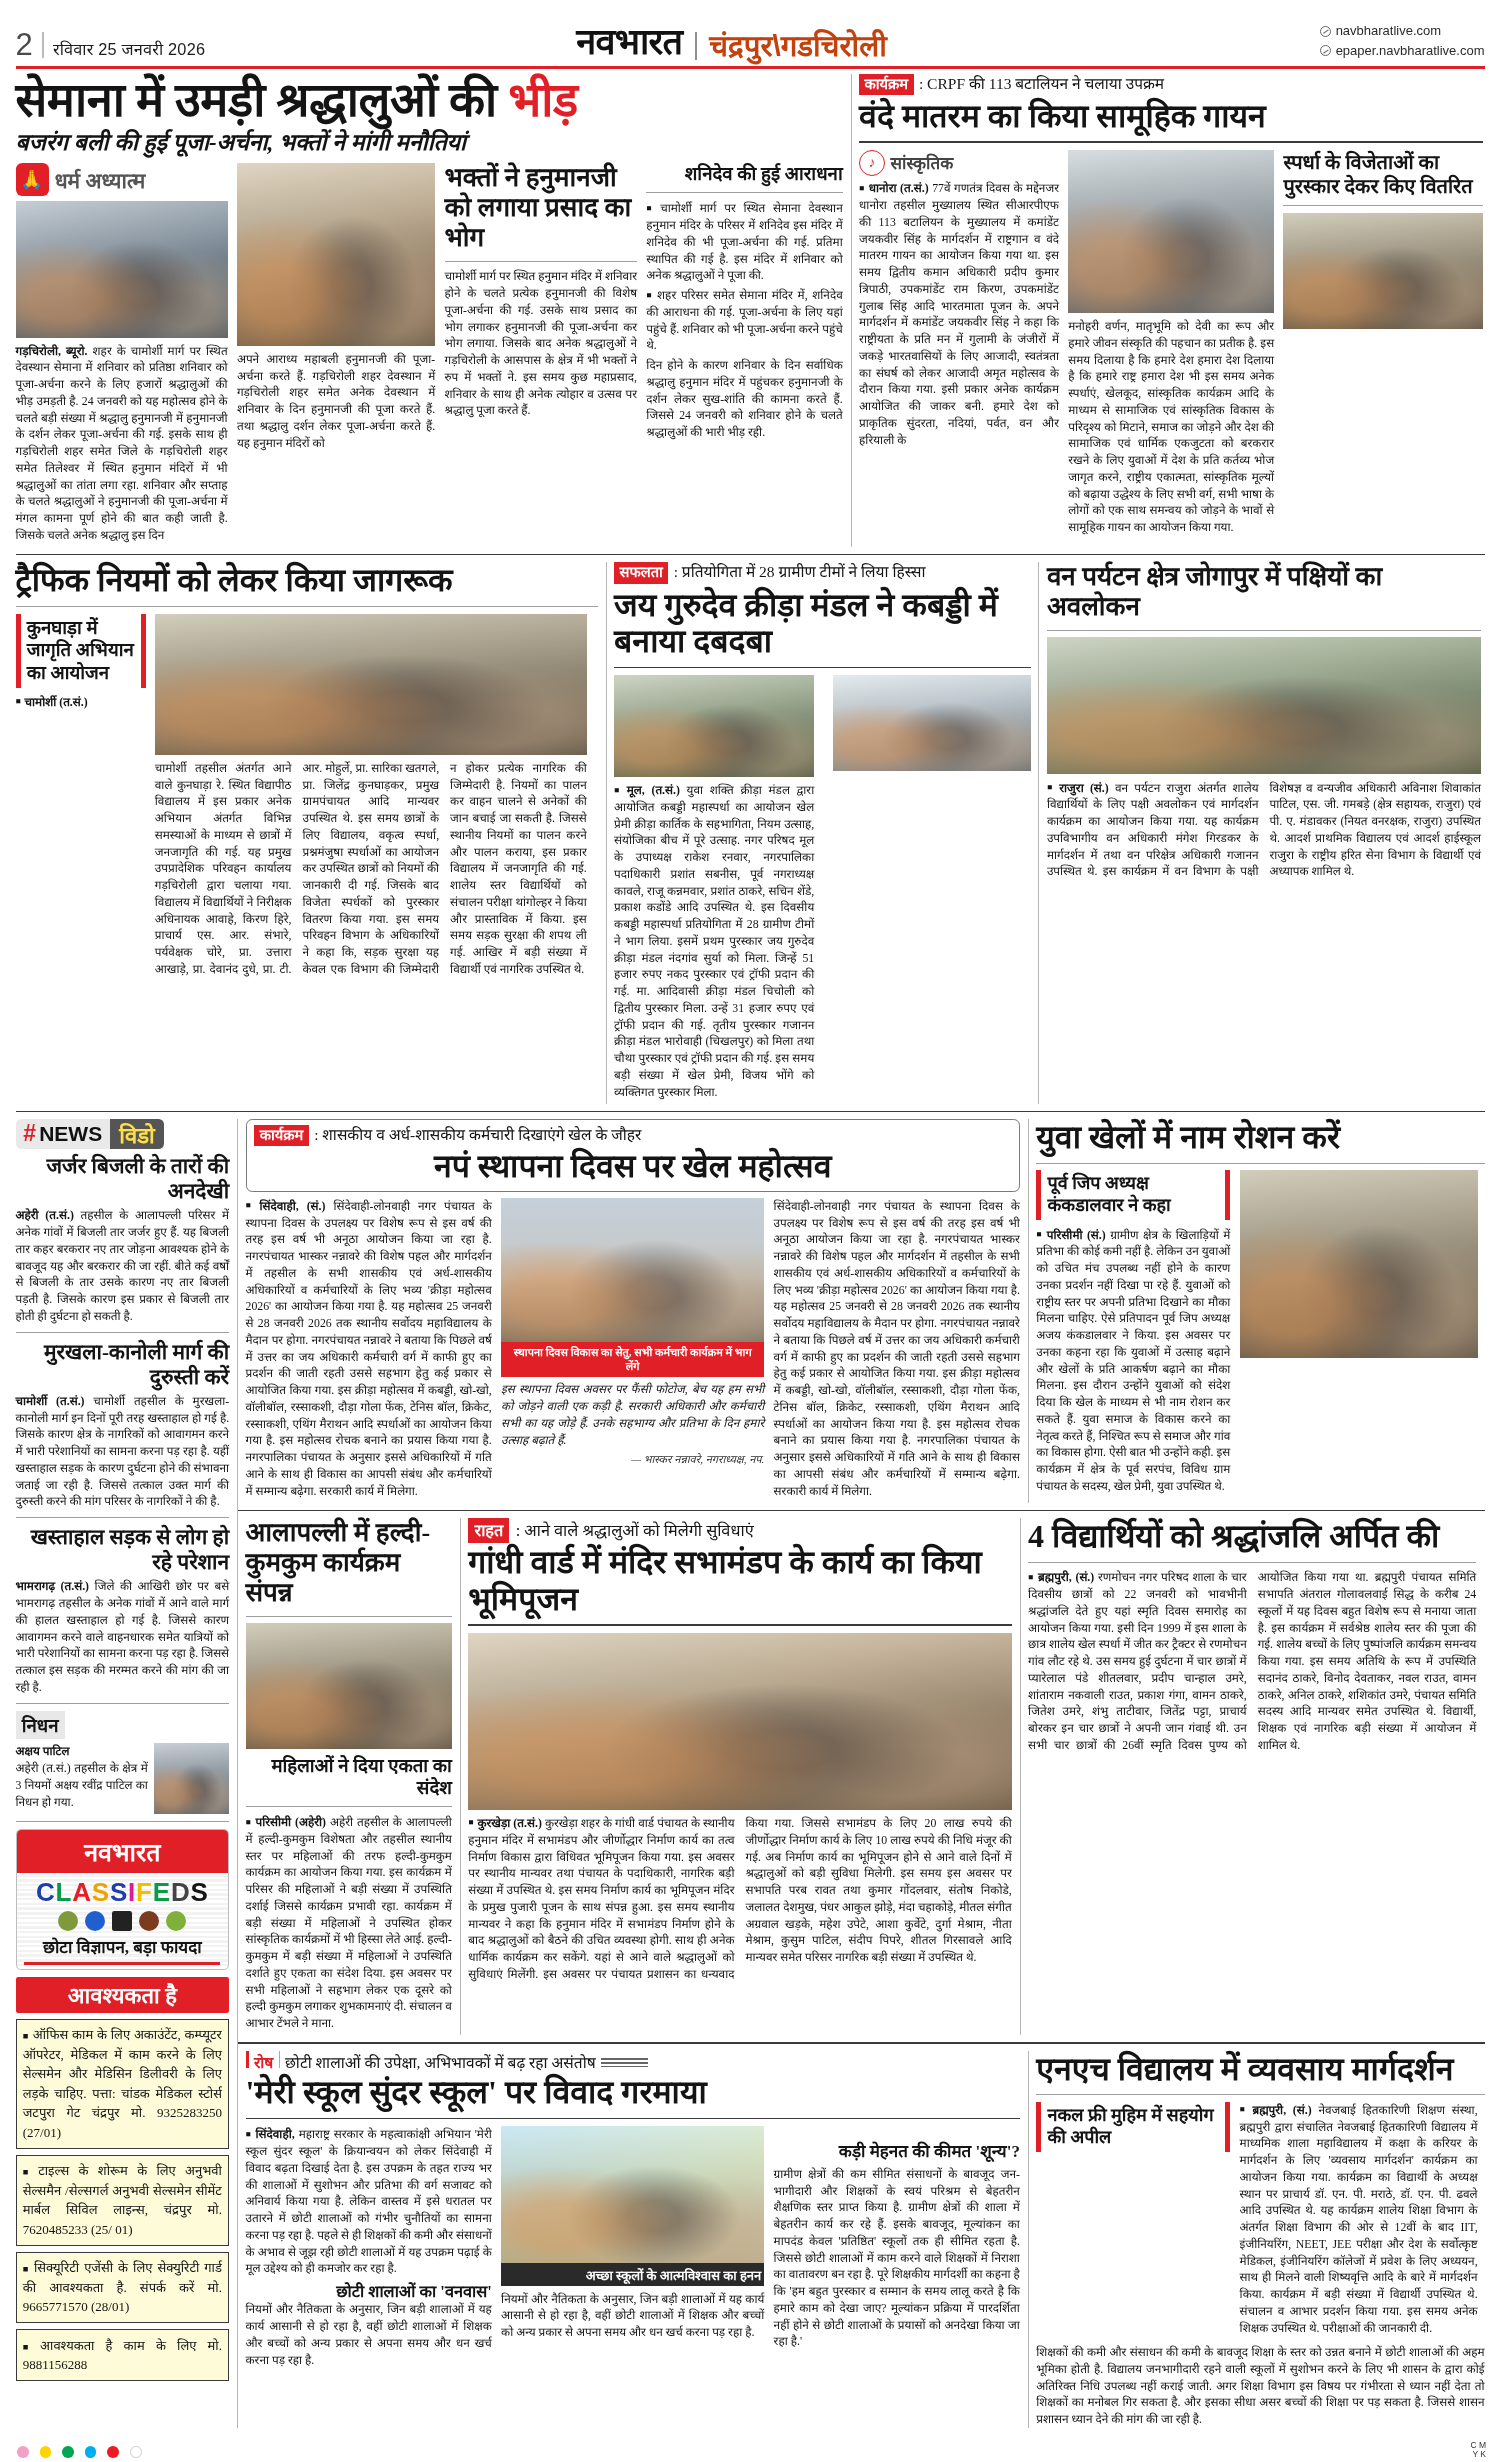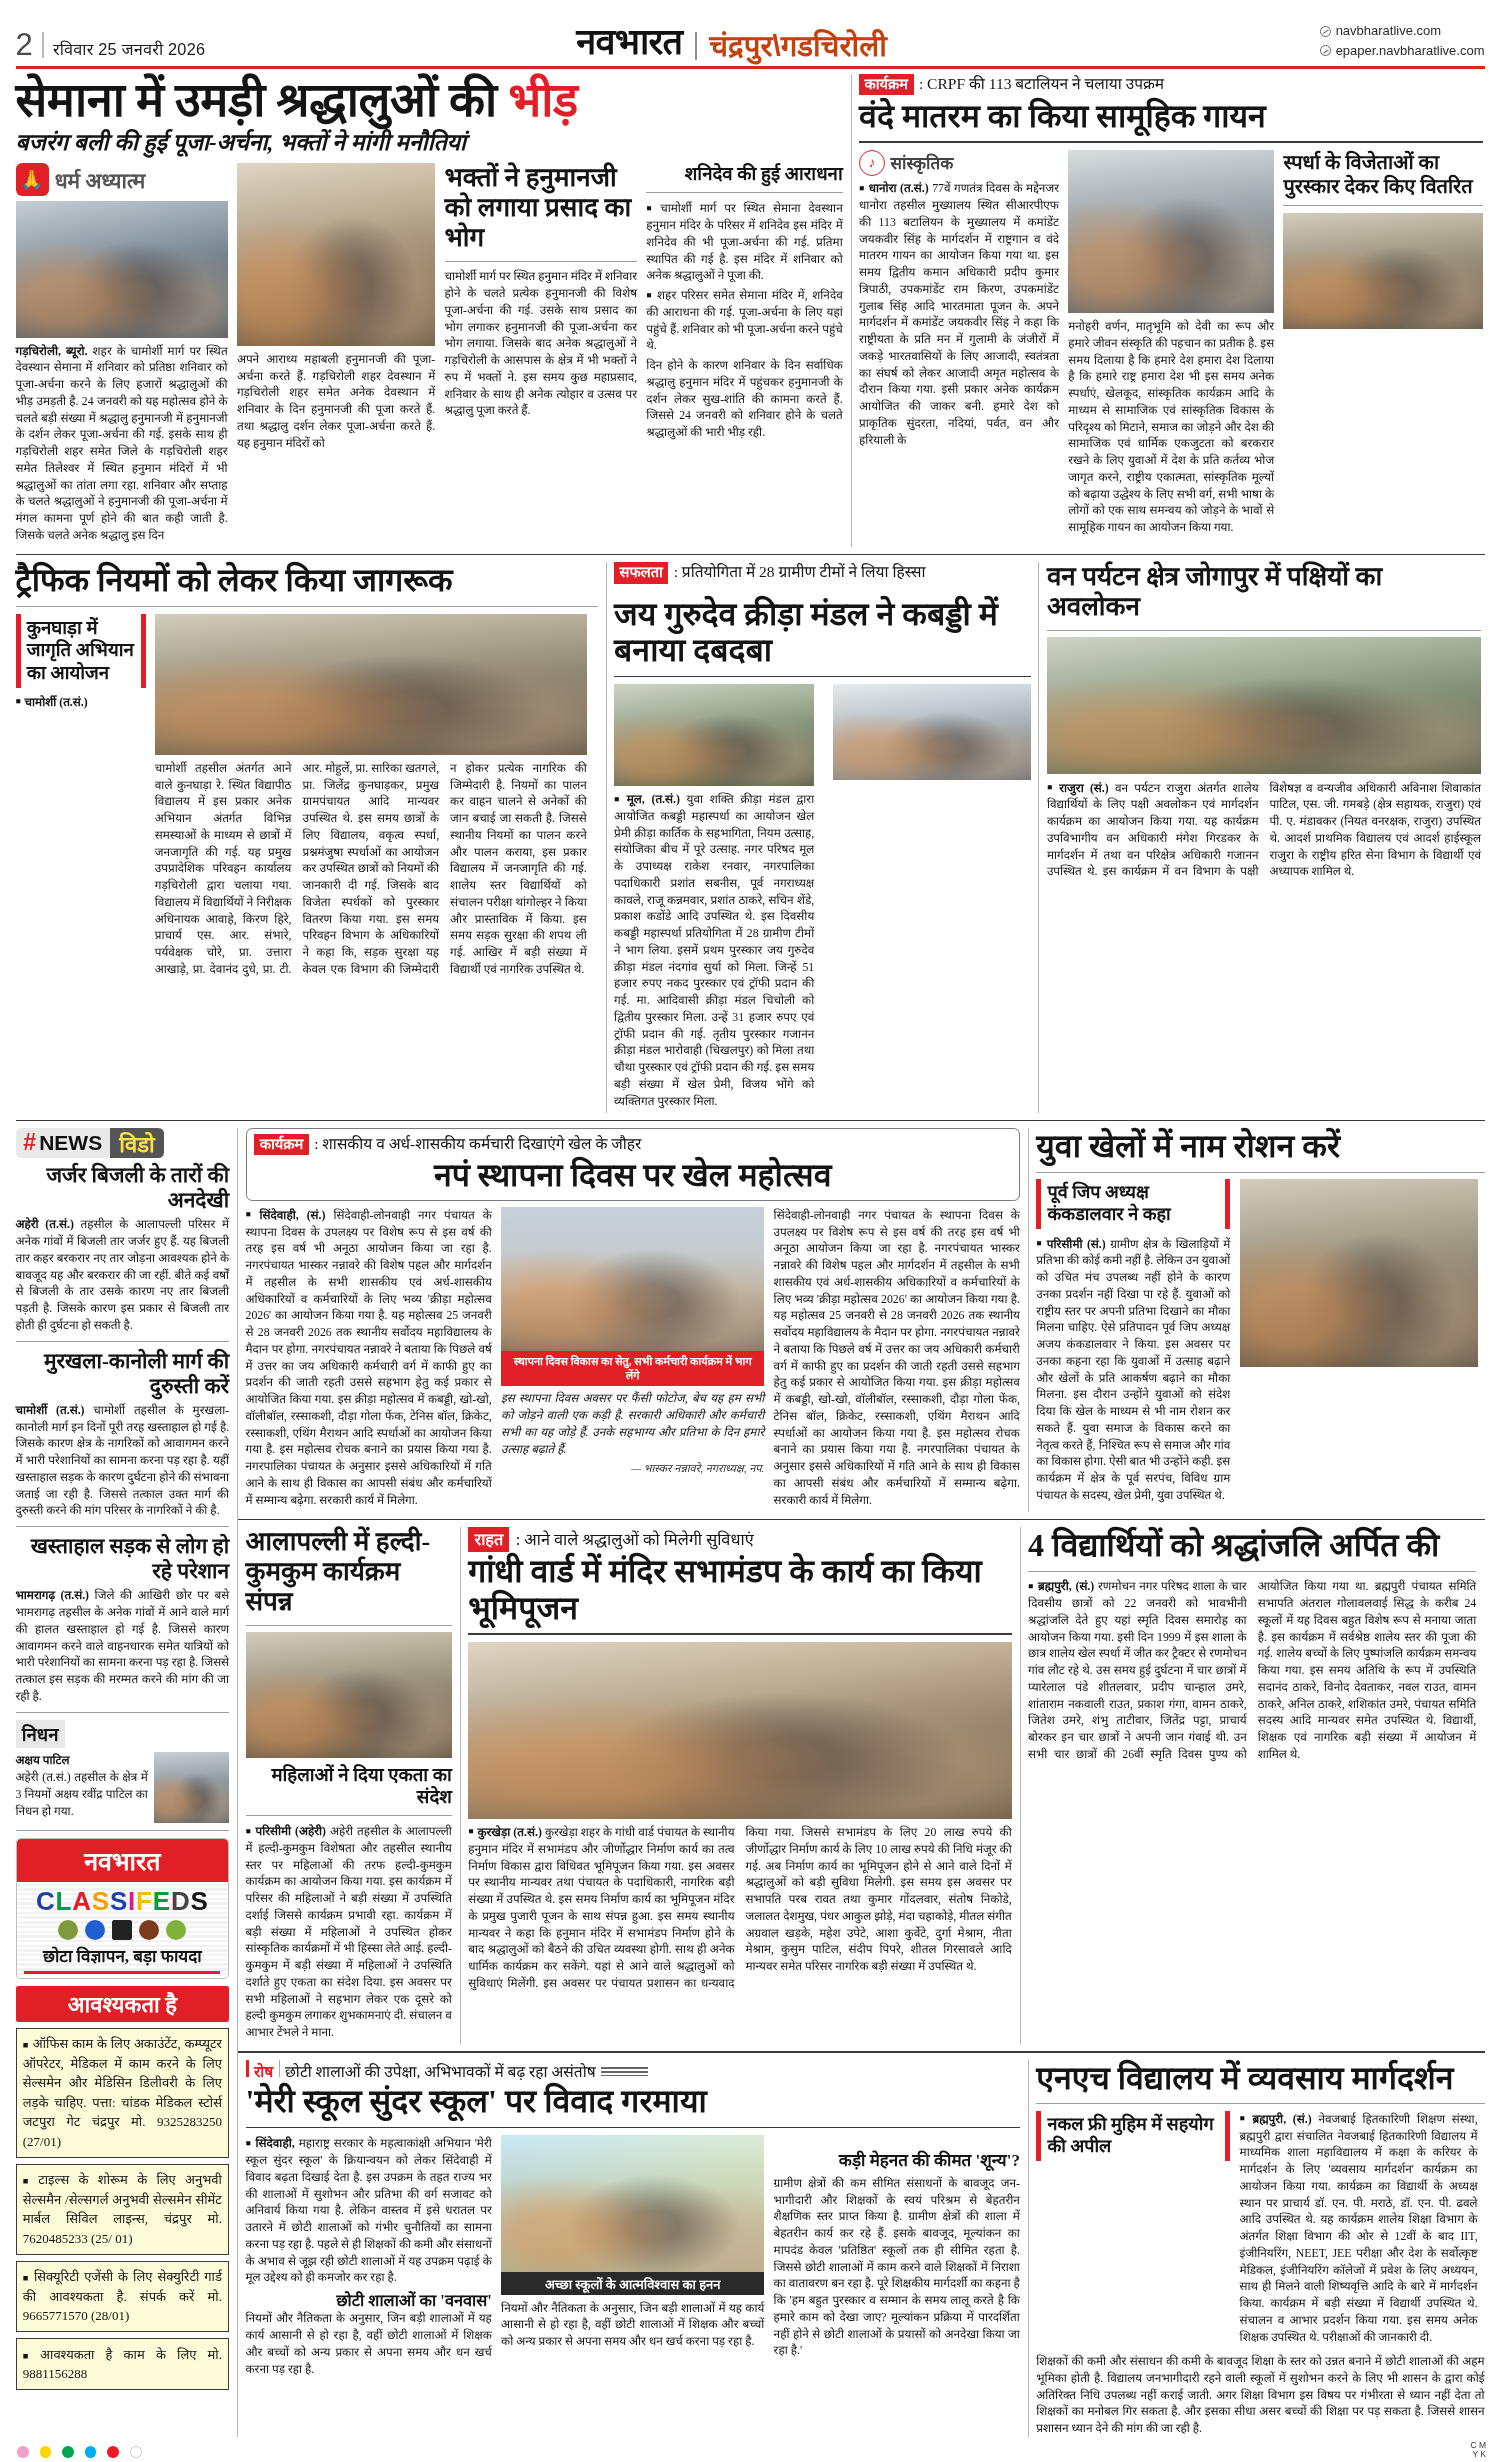--- a/index.html
+++ b/index.html
@@ -252,21 +252,21 @@
       </div>
     </div>
 
     <div class="vline"></div>
 
     <div class="col" style="width:432px;">
       <div class="kicker">
         <span class="tag">सफलता</span>
         <span class="txt">: प्रतियोगिता में 28 ग्रामीण टीमों ने लिया हिस्सा</span>
       </div>
-      <h2 class="hl" style="margin-top:12px">जय गुरुदेव क्रीड़ा मंडल ने कबड्डी में बनाया दबदबा</h2>
+      <h2 class="hl" style="margin-top:3px">जय गुरुदेव क्रीड़ा मंडल ने कबड्डी में बनाया दबदबा</h2>
       <div class="hline2"></div>
       <div class="cols" style="gap:19px;">
         <div style="width:208px;">
           <div class="photo green" style="height:102px"></div>
           <div class="body" style="margin-top:4.7px">
             <p class="bull"><b>मूल, (त.सं.)</b> <span>युवा शक्ति क्रीड़ा मंडल द्वारा आयोजित कबड्डी महास्पर्धा का आयोजन खेल प्रेमी क्रीड़ा कार्तिक के सहभागिता, नियम उत्साह, संयोजिका बीच में पूरे उत्साह. नगर परिषद मूल के उपाध्यक्ष राकेश रनवार, नगरपालिका पदाधिकारी प्रशांत सबनीस, पूर्व नगराध्यक्ष कावले, राजू कन्नमवार, प्रशांत ठाकरे, सचिन शेंडे, प्रकाश कडोंडे आदि उपस्थित थे. इस दिवसीय कबड्डी महास्पर्धा प्रतियोगिता में 28 ग्रामीण टीमों ने भाग लिया. इसमें प्रथम पुरस्कार जय गुरुदेव क्रीड़ा मंडल नंदगांव सुर्या को मिला. जिन्हें 51 हजार रुपए नकद पुरस्कार एवं ट्रॉफी प्रदान की गई. मा. आदिवासी क्रीड़ा मंडल चिचोली को द्वितीय पुरस्कार मिला. उन्हें 31 हजार रुपए एवं ट्रॉफी प्रदान की गई. तृतीय पुरस्कार गजानन क्रीड़ा मंडल भारोवाही (चिखलपुर) को मिला तथा चौथा पुरस्कार एवं ट्रॉफी प्रदान की गई. इस समय बड़ी संख्या में खेल प्रेमी, विजय भोंगे को व्यक्तिगत पुरस्कार मिला.</span></p>
           </div>
         </div>
         <div style="width:205px;">
           <div class="photo card" style="height:96px"></div>
@@ -463,21 +463,21 @@
           <div class="cols" style="gap:9.3px;">
             <div style="width:247px;">
               <div class="body">
                 <p class="bull"><b>सिंदेवाही,</b> <span>महाराष्ट्र सरकार के महत्वाकांक्षी अभियान 'मेरी स्कूल सुंदर स्कूल' के क्रियान्वयन को लेकर सिंदेवाही में विवाद बढ़ता दिखाई देता है. इस उपक्रम के तहत राज्य भर की शालाओं में सुशोभन और प्रतिभा की वर्ग सजावट को अनिवार्य किया गया है. लेकिन वास्तव में इसे धरातल पर उतारने में छोटी शालाओं को गंभीर चुनौतियों का सामना करना पड़ रहा है. पहले से ही शिक्षकों की कमी और संसाधनों के अभाव से जूझ रही छोटी शालाओं में यह उपक्रम पढ़ाई के मूल उद्देश्य को ही कमजोर कर रहा है.</span></p>
               </div>
               <h3 class="hl-xs" style="font-size:16.3px;margin-top:4.7px">छोटी शालाओं का 'वनवास'</h3>
               <div class="body">नियमों और नैतिकता के अनुसार, जिन बड़ी शालाओं में यह कार्य आसानी से हो रहा है, वहीं छोटी शालाओं में शिक्षक और बच्चों को अन्य प्रकार से अपना समय और धन खर्च करना पड़ रहा है.</div>
             </div>
             <div style="width:264px;">
               <div class="photo card" style="height:137px;background:linear-gradient(160deg,#bfe3f2 0%,#d9e8c2 55%,#f0e2b8 100%)"></div>
-              <div style="background:#2a2a2a;color:#fff;font-size:13px;font-weight:700;text-align:center;padding:2.3px 3.1px">अच्छा स्कूलों के आत्मविश्वास का हनन</div>
+              <div style="background:#2a2a2a;color:#fff;font-size:13px;font-weight:700;text-align:right;padding:2.3px 3.1px">अच्छा स्कूलों के आत्मविश्वास का हनन</div>
               <div class="body" style="margin-top:4.7px">नियमों और नैतिकता के अनुसार, जिन बड़ी शालाओं में यह कार्य आसानी से हो रहा है, वहीं छोटी शालाओं में शिक्षक और बच्चों को अन्य प्रकार से अपना समय और धन खर्च करना पड़ रहा है.</div>
             </div>
             <div style="width:247px;margin-top:16px;">
               <h3 class="hl-xs" style="font-size:17px">कड़ी मेहनत की कीमत 'शून्य'?</h3>
               <div class="body" style="margin-top:3.1px">ग्रामीण क्षेत्रों की कम सीमित संसाधनों के बावजूद जन-भागीदारी और शिक्षकों के स्वयं परिश्रम से बेहतरीन शैक्षणिक स्तर प्राप्त किया है. ग्रामीण क्षेत्रों की शाला में बेहतरीन कार्य कर रहे हैं. इसके बावजूद, मूल्यांकन का मापदंड केवल 'प्रतिष्ठित' स्कूलों तक ही सीमित रहता है. जिससे छोटी शालाओं में काम करने वाले शिक्षकों में निराशा का वातावरण बन रहा है. पूरे शिक्षकीय मार्गदर्शी का कहना है कि 'हम बहुत पुरस्कार व सम्मान के समय लालू करते है कि हमारे काम को देखा जाए? मूल्यांकन प्रक्रिया में पारदर्शिता नहीं होने से छोटी शालाओं के प्रयासों को अनदेखा किया जा रहा है.'</div>
             </div>
           </div>
         </div>
 
         <div class="vline"></div>

